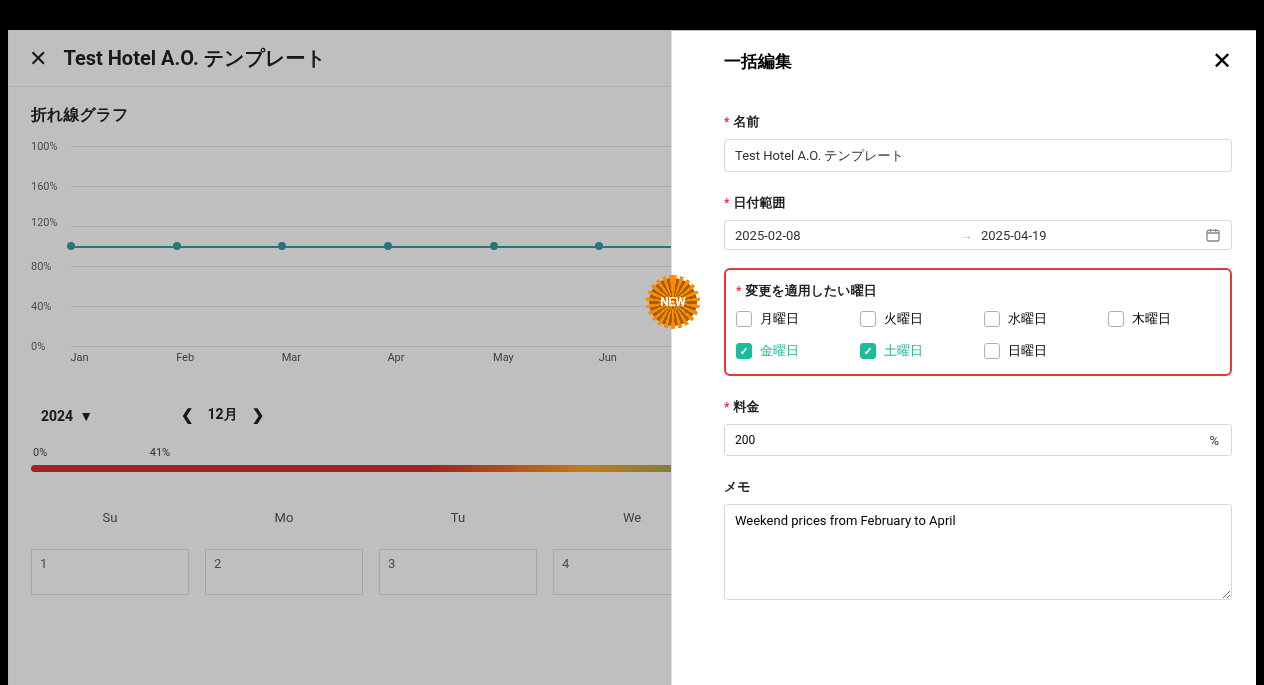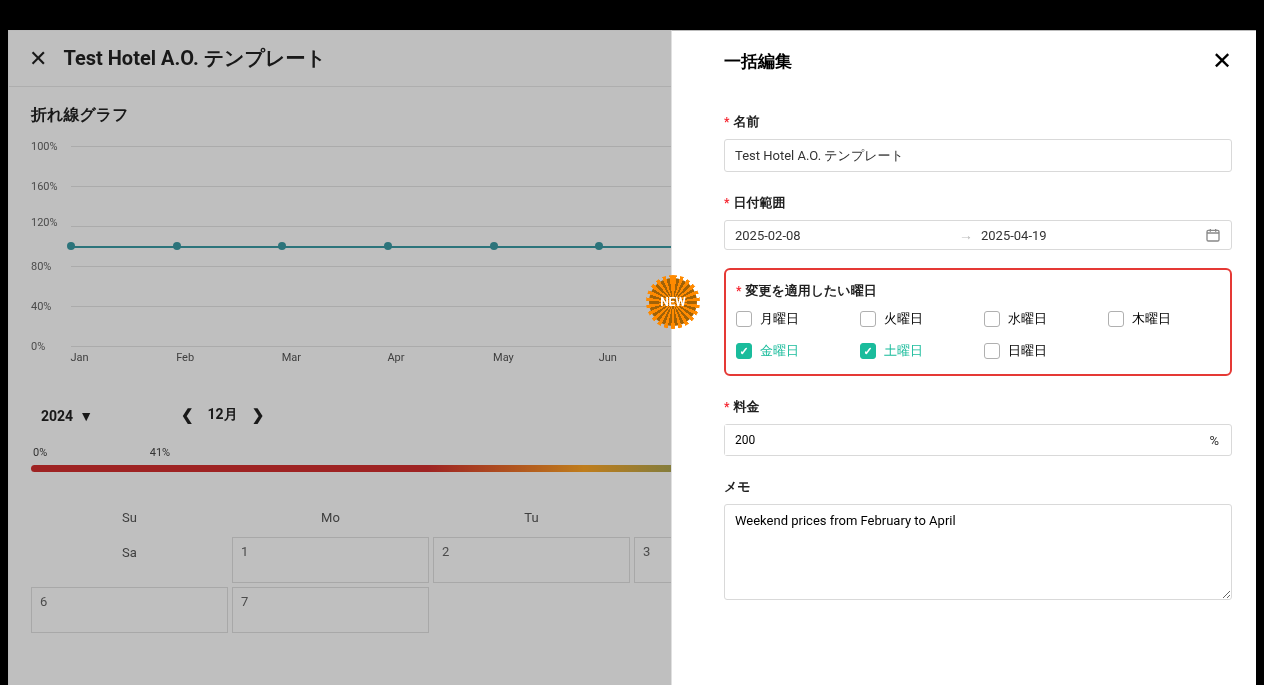--- a/index.html
+++ b/index.html
@@ -20,21 +20,21 @@
     .chart-line { position: absolute; left: 0; right: 0; }
     .chart-line .seg { position: absolute; left: 0; right: 0; border-top: 2px solid #3b9ba5; }
     .chart-line .dot { position: absolute; width: 8px; height: 8px; background: #3b9ba5; border-radius: 50%; transform: translate(-50%,-50%); }
     .x-labels { position: absolute; left: 40px; right: 0; top: 205px; display: flex; justify-content: space-between; font-size: 11px; color: #555; }
     .x-labels span { width: 1px; white-space: nowrap; transform: translateX(-50%); }
     .year-nav { display: flex; align-items: flex-end; gap: 88px; margin: 10px 10px 22px; }
     .year-sel { font-size: 14px; font-weight: 700; color: #222; display: flex; align-items: center; gap: 6px; cursor:pointer;}
     .month-nav { display: flex; align-items: center; gap: 14px; color: #222; font-size: 14px; font-weight: 700; }
     .month-nav .chev { cursor: pointer; font-size: 15px; }
     .gradient-bar { height: 7px; border-radius: 4px; margin: 0 0 6px; background: linear-gradient(90deg, #d32f2f 0%, #d32f2f 33%, #ffa726 46%, #26a69a 66%, #1976d2 100%); position:relative; } 
-    .cal { display: grid; grid-template-columns: repeat(6,1fr); gap: 4px; }
+    .cal { display: grid; grid-template-columns: repeat(7,1fr); gap: 16px; }
     .cal .head { text-align: center; font-size: 13px; color: #555; padding: 8px 0; }
     .cal .cell { border: 1px solid #e0e0e0; height: 46px; padding: 6px 8px; font-size: 13px; color: #666; }
     
     .new-badge { position:absolute; width:48px; height:48px; border-radius:50%; background:#a16207; color:#fff; font-size:12px; font-weight:700; display:flex; align-items:center; justify-content:center; left:649px; top:278px; z-index:20; }
     .new-badge::before{ content:""; position:absolute; inset:-3px; border-radius:50%; background: repeating-conic-gradient(#ff8a00 0 8deg, transparent 8deg 16deg); z-index:-1;}
     
     .drawer { position: absolute; top: 30px; right: 8px; bottom: 0; width: 585px; background: #fff; z-index: 10; border-left:1px solid #e0e0e0; border-top:1px solid #bbb;padding-left:28px;}
     .drawer-head { display: flex; justify-content: space-between; align-items: center; padding: 16px 24px; }
     .drawer-title { font-size: 17px; font-weight: 700; }
     .drawer-close { font-size: 24px; font-weight: 300; cursor: pointer; }

